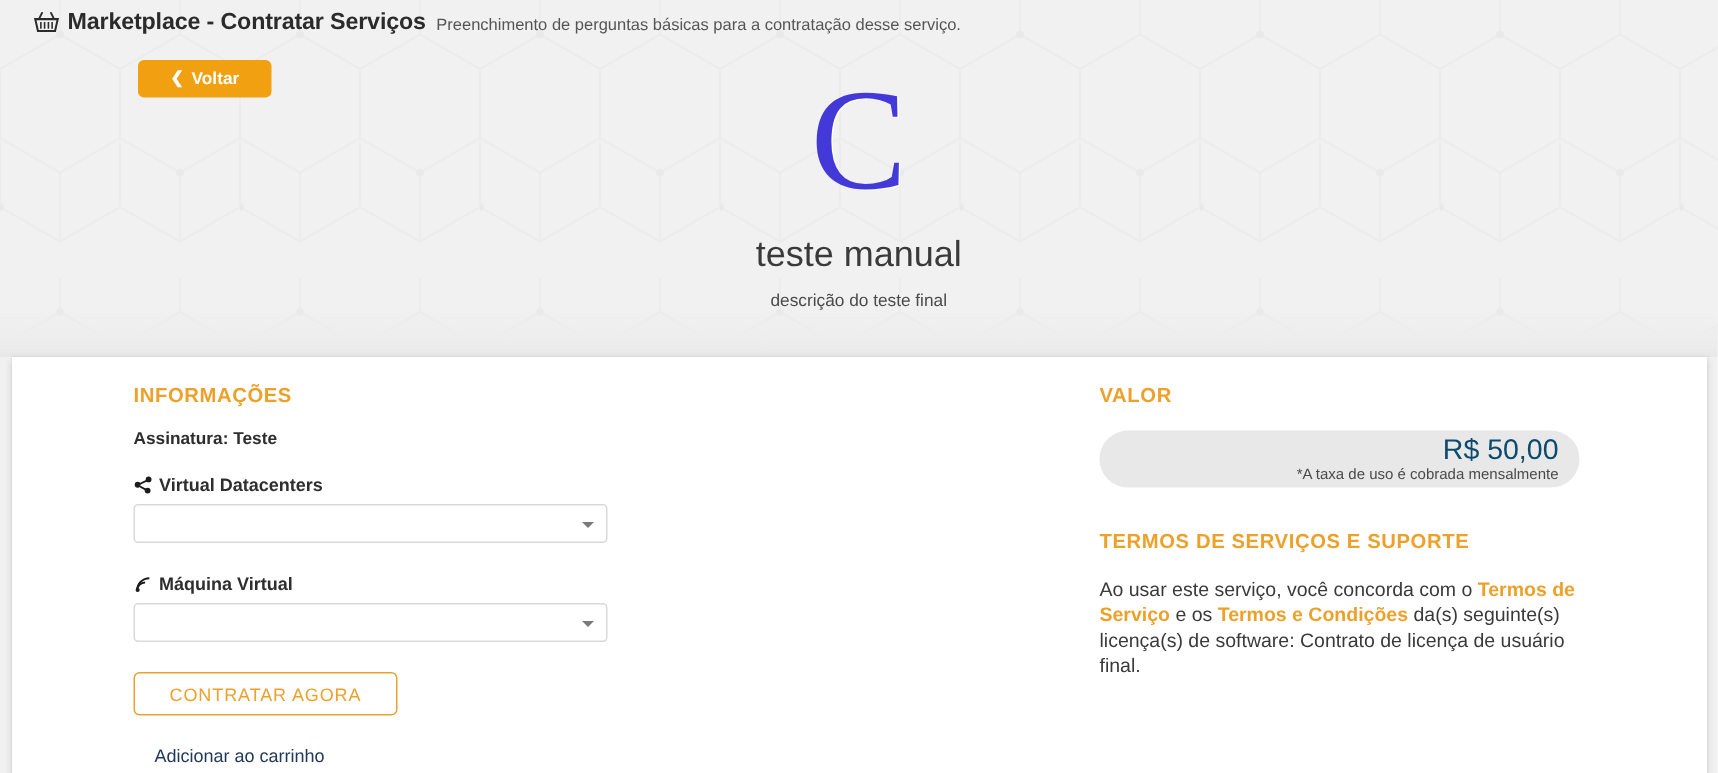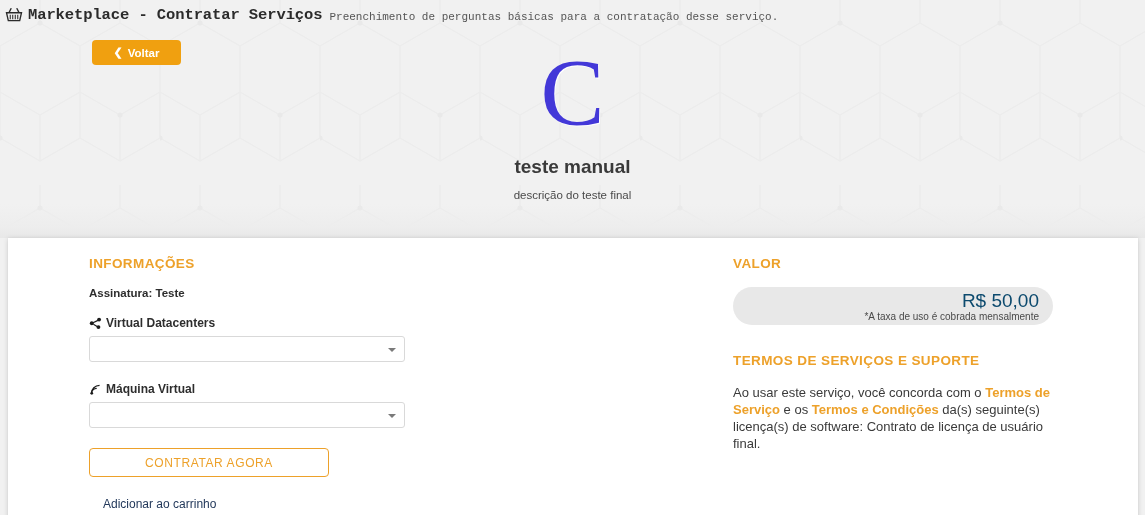--- a/index.html
+++ b/index.html
@@ -17,23 +17,22 @@
   }
 
   
   .page-header {
     position: absolute;
     top: 0; left: 0;
     width: 1145px;
     height: 30px;
     display: flex;
     align-items: center;
-    padding-left: 5px;
+    padding-left: 22px;
     z-index: 5;
-    font-family: Liberation Mono, monospace;
   }
   .basket-icon {
     width: 18px; height: 18px;
     margin-right: 5px;
     flex: 0 0 auto;
     display: block;
   }
   .header-title {
     font-size: 15.5px;
     font-weight: bold;
@@ -107,23 +106,23 @@
     font-family: "Liberation Serif", serif;
     font-size: 96px;
     line-height: 86px;
     color: #4338d8;
     font-weight: normal;
     letter-spacing: 0;
     text-shadow: 1px 1px 0 rgba(255,255,255,0.9);
   }
   .service-name {
     margin-top: 20px;
-    font-size: 19px;
+    font-size: 24px;
     color: #3a3a3a;
-    font-weight: bold;
+    font-weight: normal;
   }
   .service-desc {
     margin-top: 11px;
     font-size: 11.5px;
     color: #4a4a4a;
   }
 
   
   .content-card {
     position: absolute;
@@ -187,21 +186,21 @@
     position: absolute;
     right: 8px;
     top: 11px;
     width: 0; height: 0;
     border-left: 4px solid transparent;
     border-right: 4px solid transparent;
     border-top: 4px solid #7a7a7a;
   }
 
   .cta-button {
-    width: 240px;
+    width: 176px;
     height: 29px;
     background: #ffffff;
     border: 1.5px solid #eda12a;
     border-radius: 4px;
     color: #eda12a;
     font-family: "Liberation Sans", sans-serif;
     font-size: 12px;
     letter-spacing: 0.6px;
     cursor: pointer;
     display: flex;

